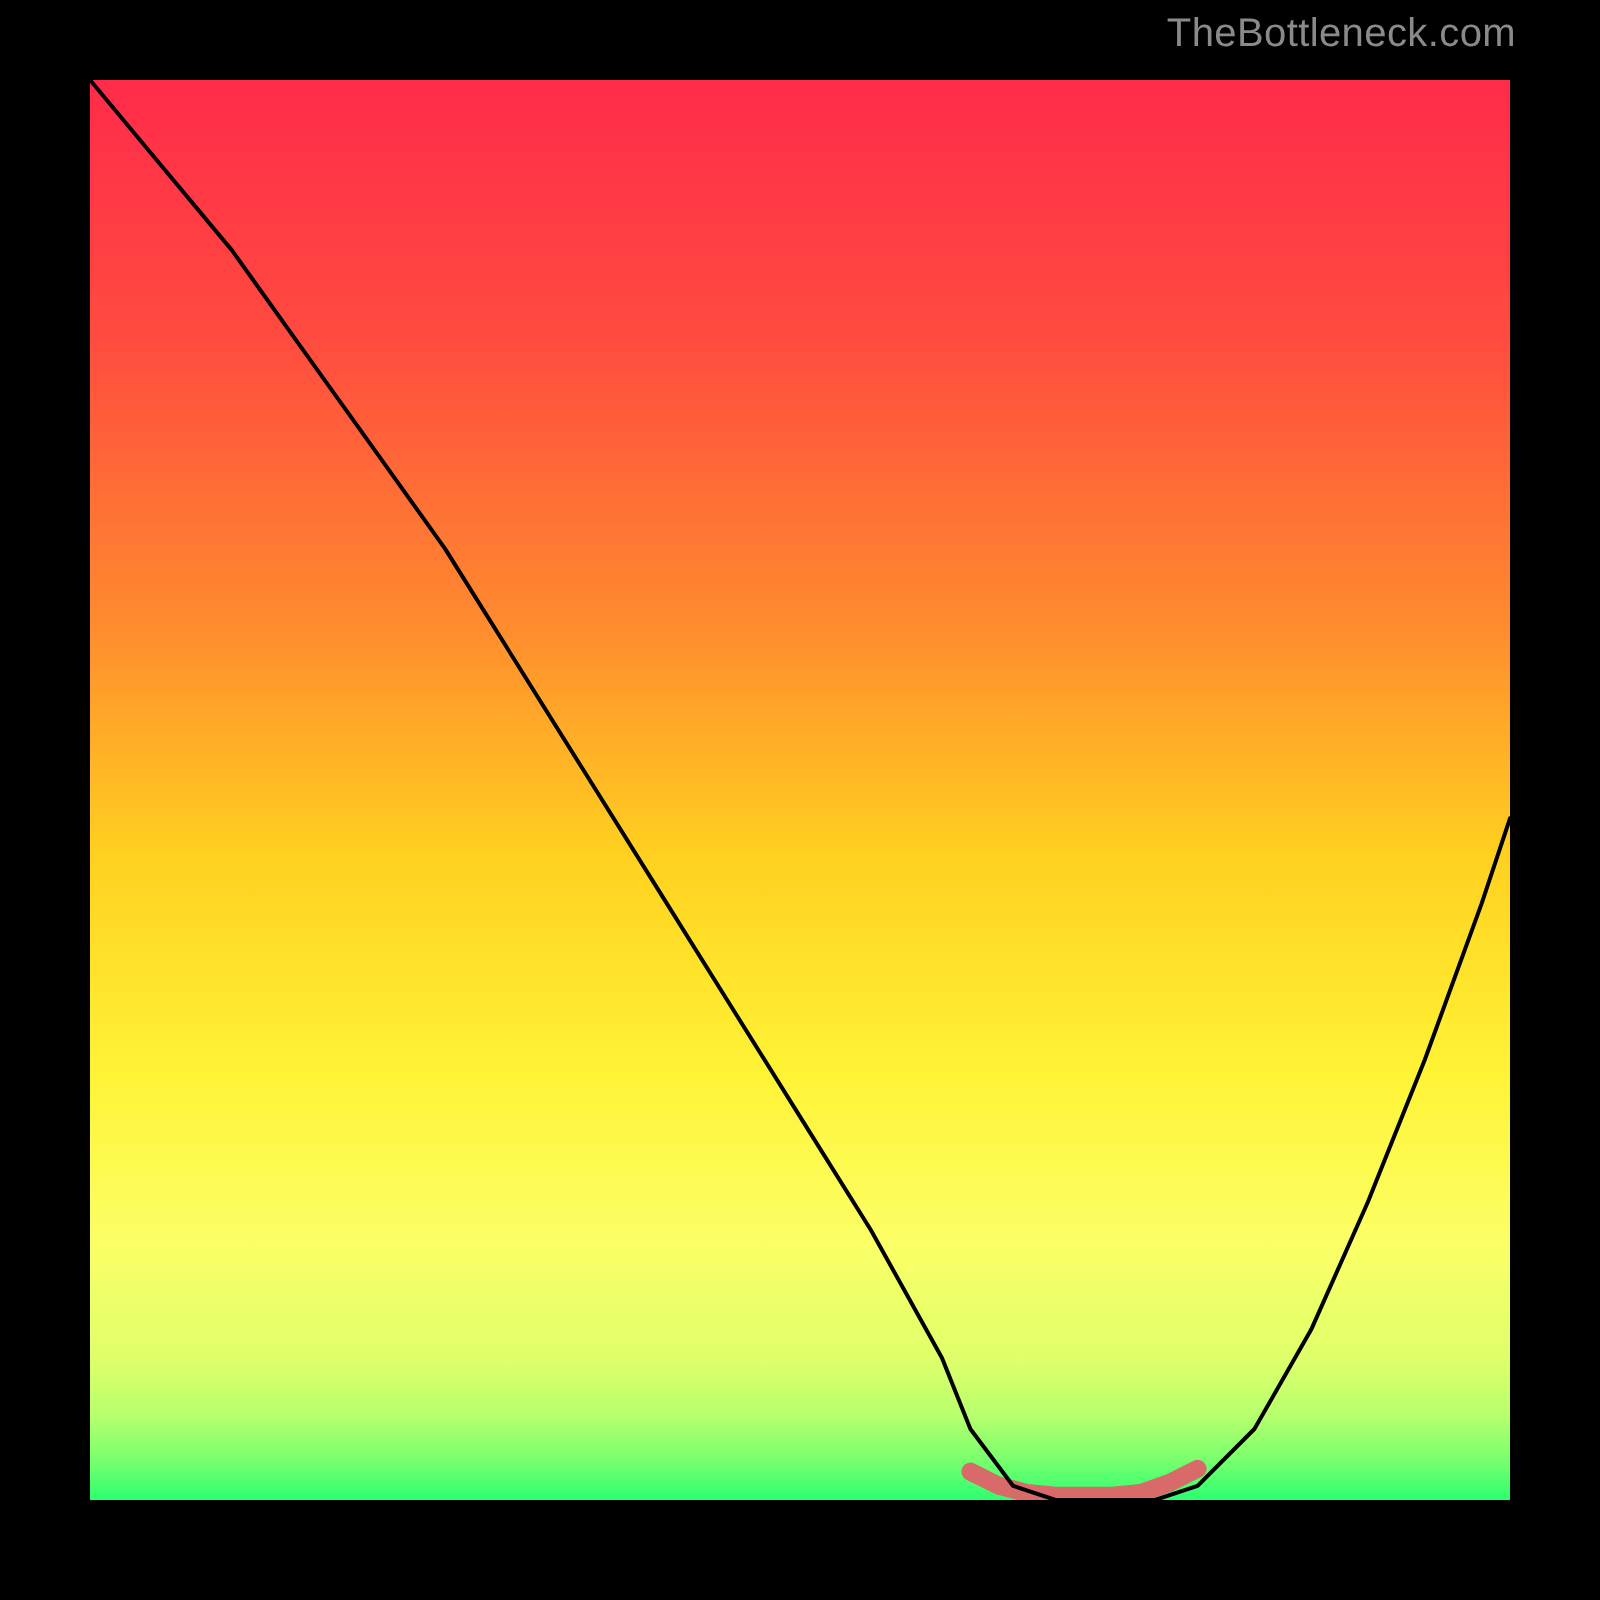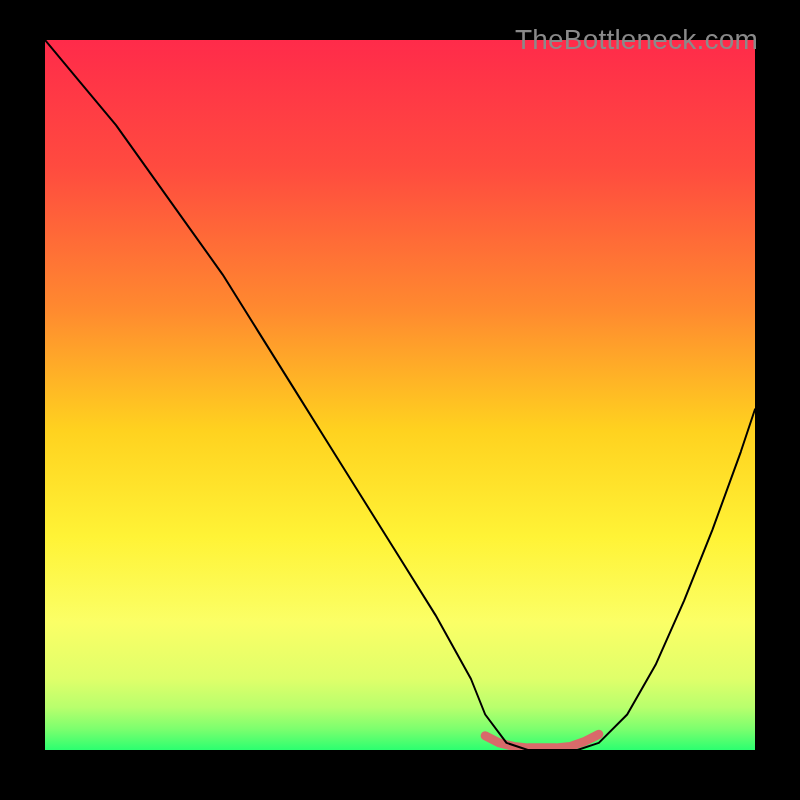--- a/index.html
+++ b/index.html
@@ -35,24 +35,24 @@
   }
   .curve-svg {
     position: absolute;
     left: 0;
     top: 0;
     width: 100%;
     height: 100%;
   }
   .watermark {
     position: absolute;
-    top: 24px;
+    top: 6px;
     right: 42px;
     font-family: Arial, Helvetica, sans-serif;
-    font-size: 28px;
+    font-size: 20px;
     color: #8a8a8a;
     letter-spacing: 0.2px;
   }
 </style>
 </head>
 <body>
 
 <div class="frame">
 
   <div class="plot-area">

